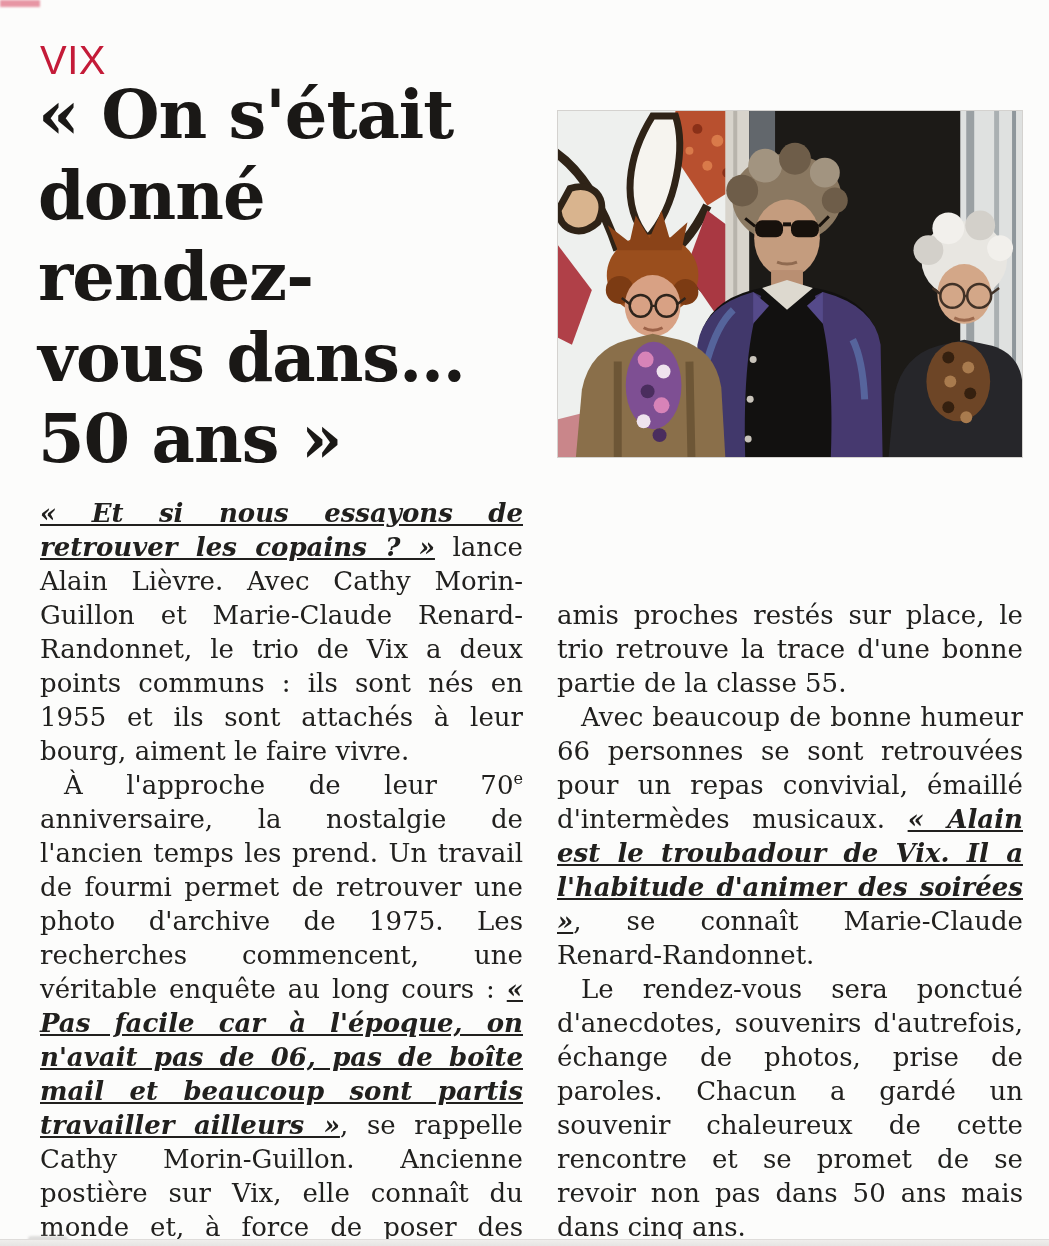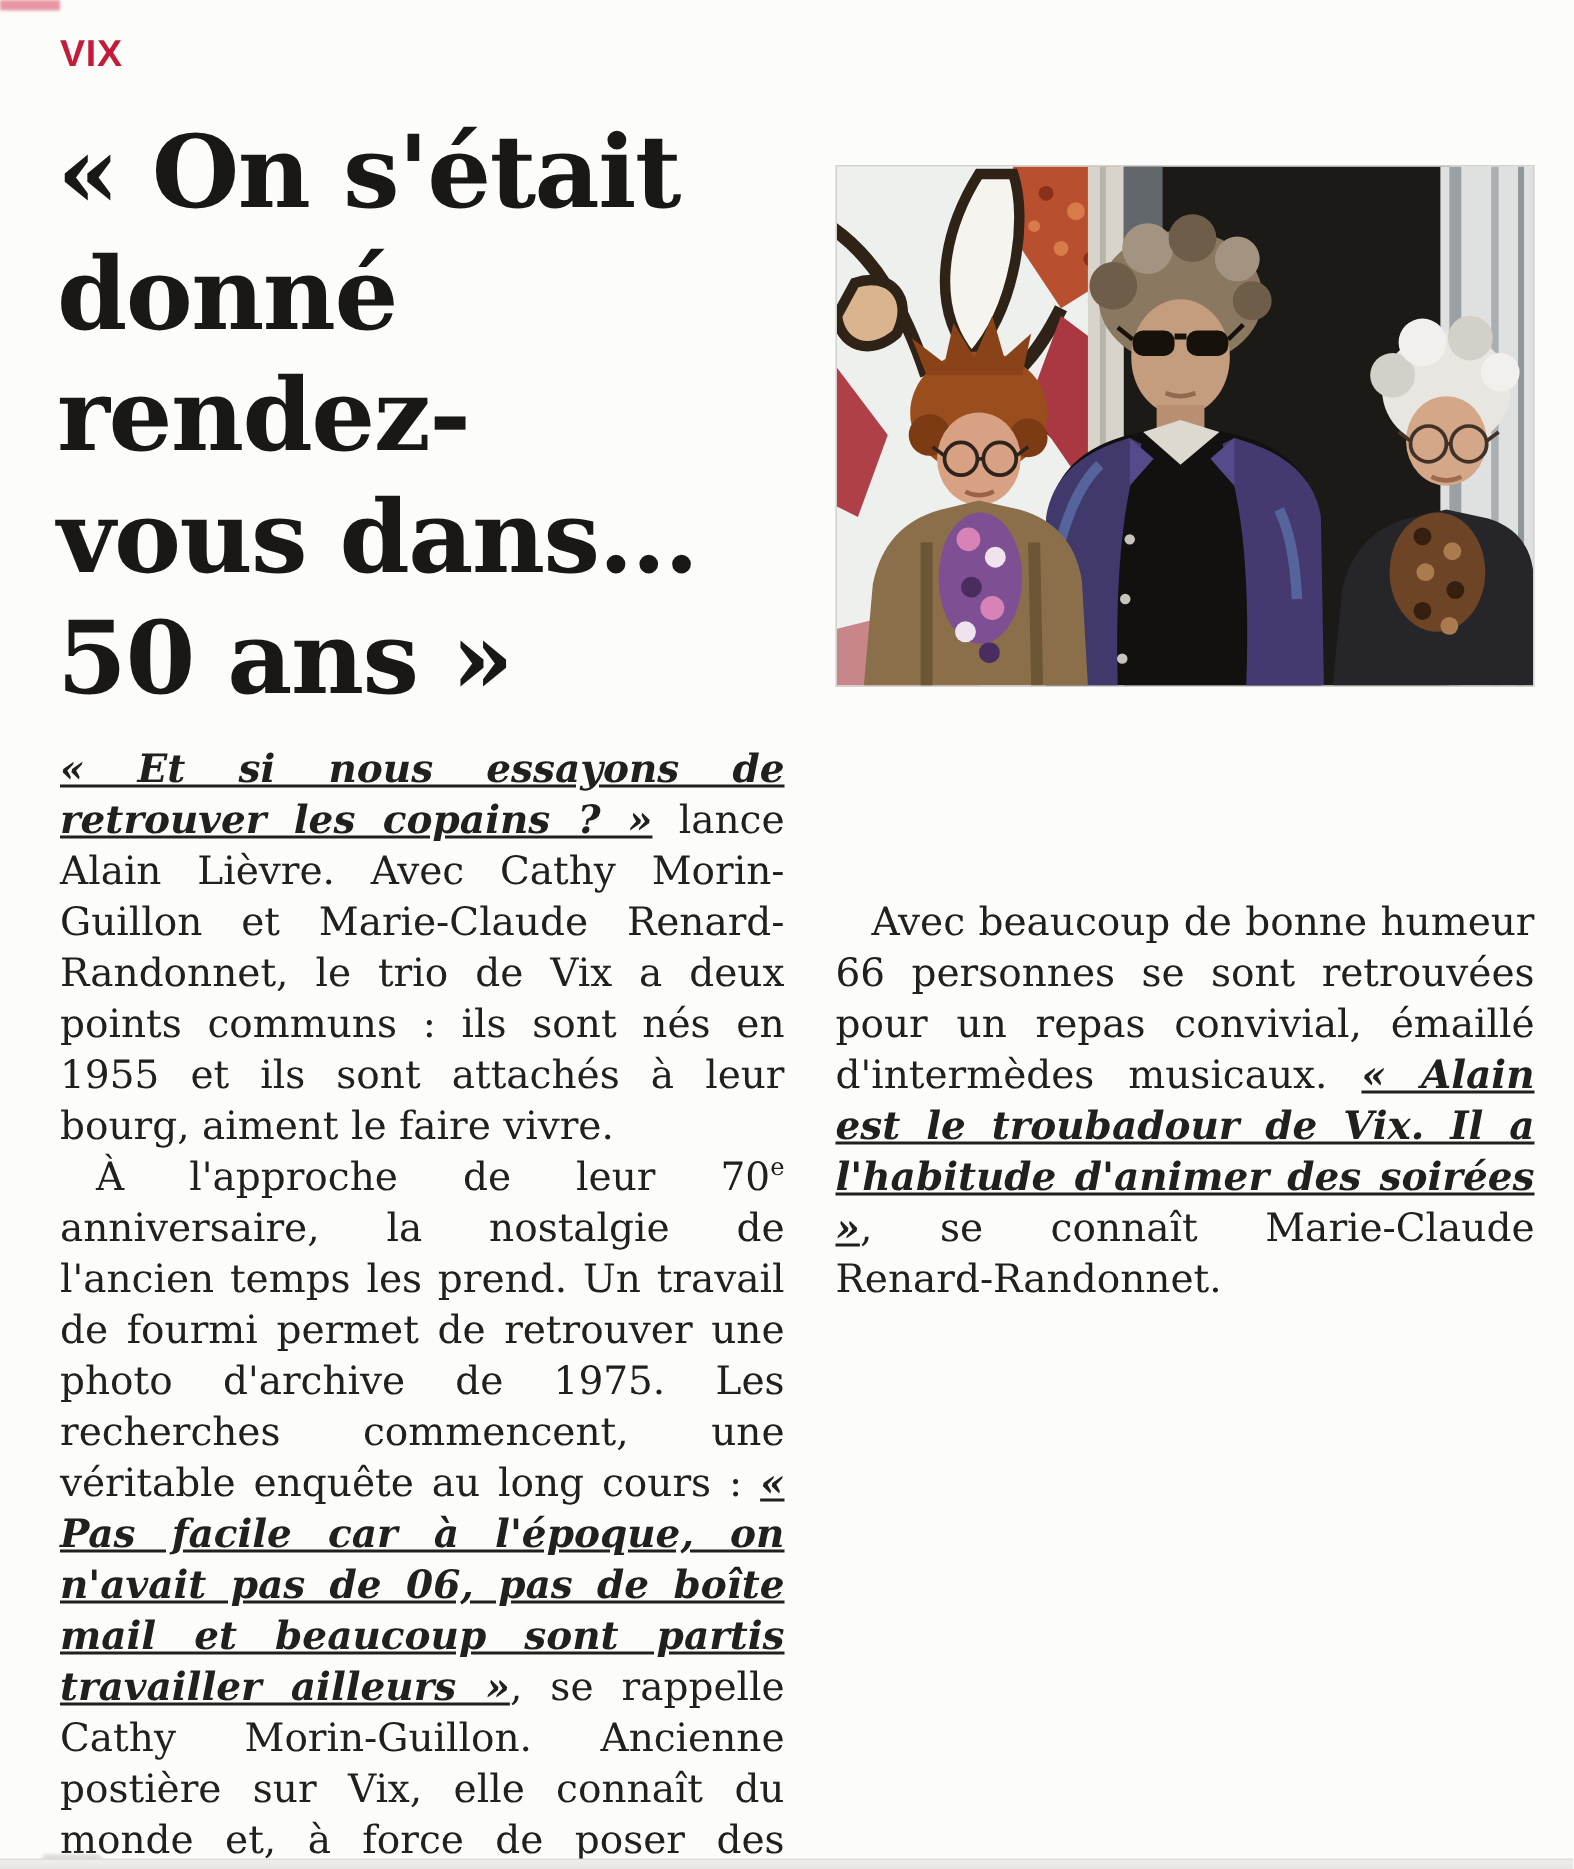--- a/index.html
+++ b/index.html
@@ -9,23 +9,23 @@
     font-family:"DejaVu Serif", serif;
     color:#1e1c1a;
     position:relative;
     overflow:hidden;
   }
   .top-left-fragment {
     position:absolute; left:0; top:0; width:40px; height:7px;
     background:#e17588; opacity:.75; filter:blur(1px);
   }
   .kicker {
-    position:absolute; left:40px; top:24px;
+    position:absolute; left:40px; top:40px;
     font-family:"Liberation Sans", sans-serif;
-    font-weight:bold; font-size:25px; line-height:1;
+    font-weight:normal; font-size:40px; line-height:1;
     color:#c41b38; letter-spacing:.5px;
   }
   .headline {
     position:absolute; left:38px; top:74px; width:510px;
     font-size:67px; line-height:81px; font-weight:bold;
     color:#1a1816; margin:0; white-space:pre-line;
     letter-spacing:-1px;
   }
   .photo-fig { position:absolute; left:557px; top:110px; margin:0; }
   .photo-frame {
@@ -185,17 +185,19 @@
     </g>
   </svg>
 
 </figure>
 
 <div class="body-col col-left">
     <p class="body-para"><span class="seg-quote">« Et si nous essayons de retrouver les copains ? »</span><span class="seg-normal"> lance Alain Lièvre. Avec Cathy Morin-Guillon et Marie-Claude Renard-Randonnet, le trio de Vix a deux points communs : ils sont nés en 1955 et ils sont attachés à leur bourg, aiment le faire vivre.</span></p>
     <p class="body-para indent"><span class="seg-normal">À l'approche de leur 70</span><sup class="seg-sup">e</sup><span class="seg-normal"> anniversaire, la nostalgie de l'ancien temps les prend. Un travail de fourmi permet de retrouver une photo d'archive de 1975. Les recherches commencent, une véritable enquête au long cours : </span><span class="seg-quote">« Pas facile car à l'époque, on n'avait pas de 06, pas de boîte mail et beaucoup sont partis travailler ailleurs »</span><span class="seg-normal">, se rappelle Cathy Morin-Guillon. Ancienne postière sur Vix, elle connaît du monde et, à force de poser des questions aux</span></p>
   </div>
 <div class="body-col col-right">
+    <p class="body-para"><span class="seg-normal">amis proches restés sur place, le trio retrouve la trace d'une bonne partie de la classe 55.</span></p>
     <p class="body-para indent"><span class="seg-normal">Avec beaucoup de bonne humeur 66 personnes se sont retrouvées pour un repas convivial, émaillé d'intermèdes musicaux. </span><span class="seg-quote">« Alain est le troubadour de Vix. Il a l'habitude d'animer des soirées »</span><span class="seg-normal">, se connaît Marie-Claude Renard-Randonnet.</span></p>
+    <p class="body-para indent"><span class="seg-normal">Le rendez-vous sera ponctué d'anecdotes, souvenirs d'autrefois, échange de photos, prise de paroles. Chacun a gardé un souvenir chaleureux de cette rencontre et se promet de se revoir non pas dans 50 ans mais dans cinq ans.</span></p>
   </div>
 
 <div class="bottom-smudge"></div>
 <div class="bottom-band"></div>
 
 </body></html>

